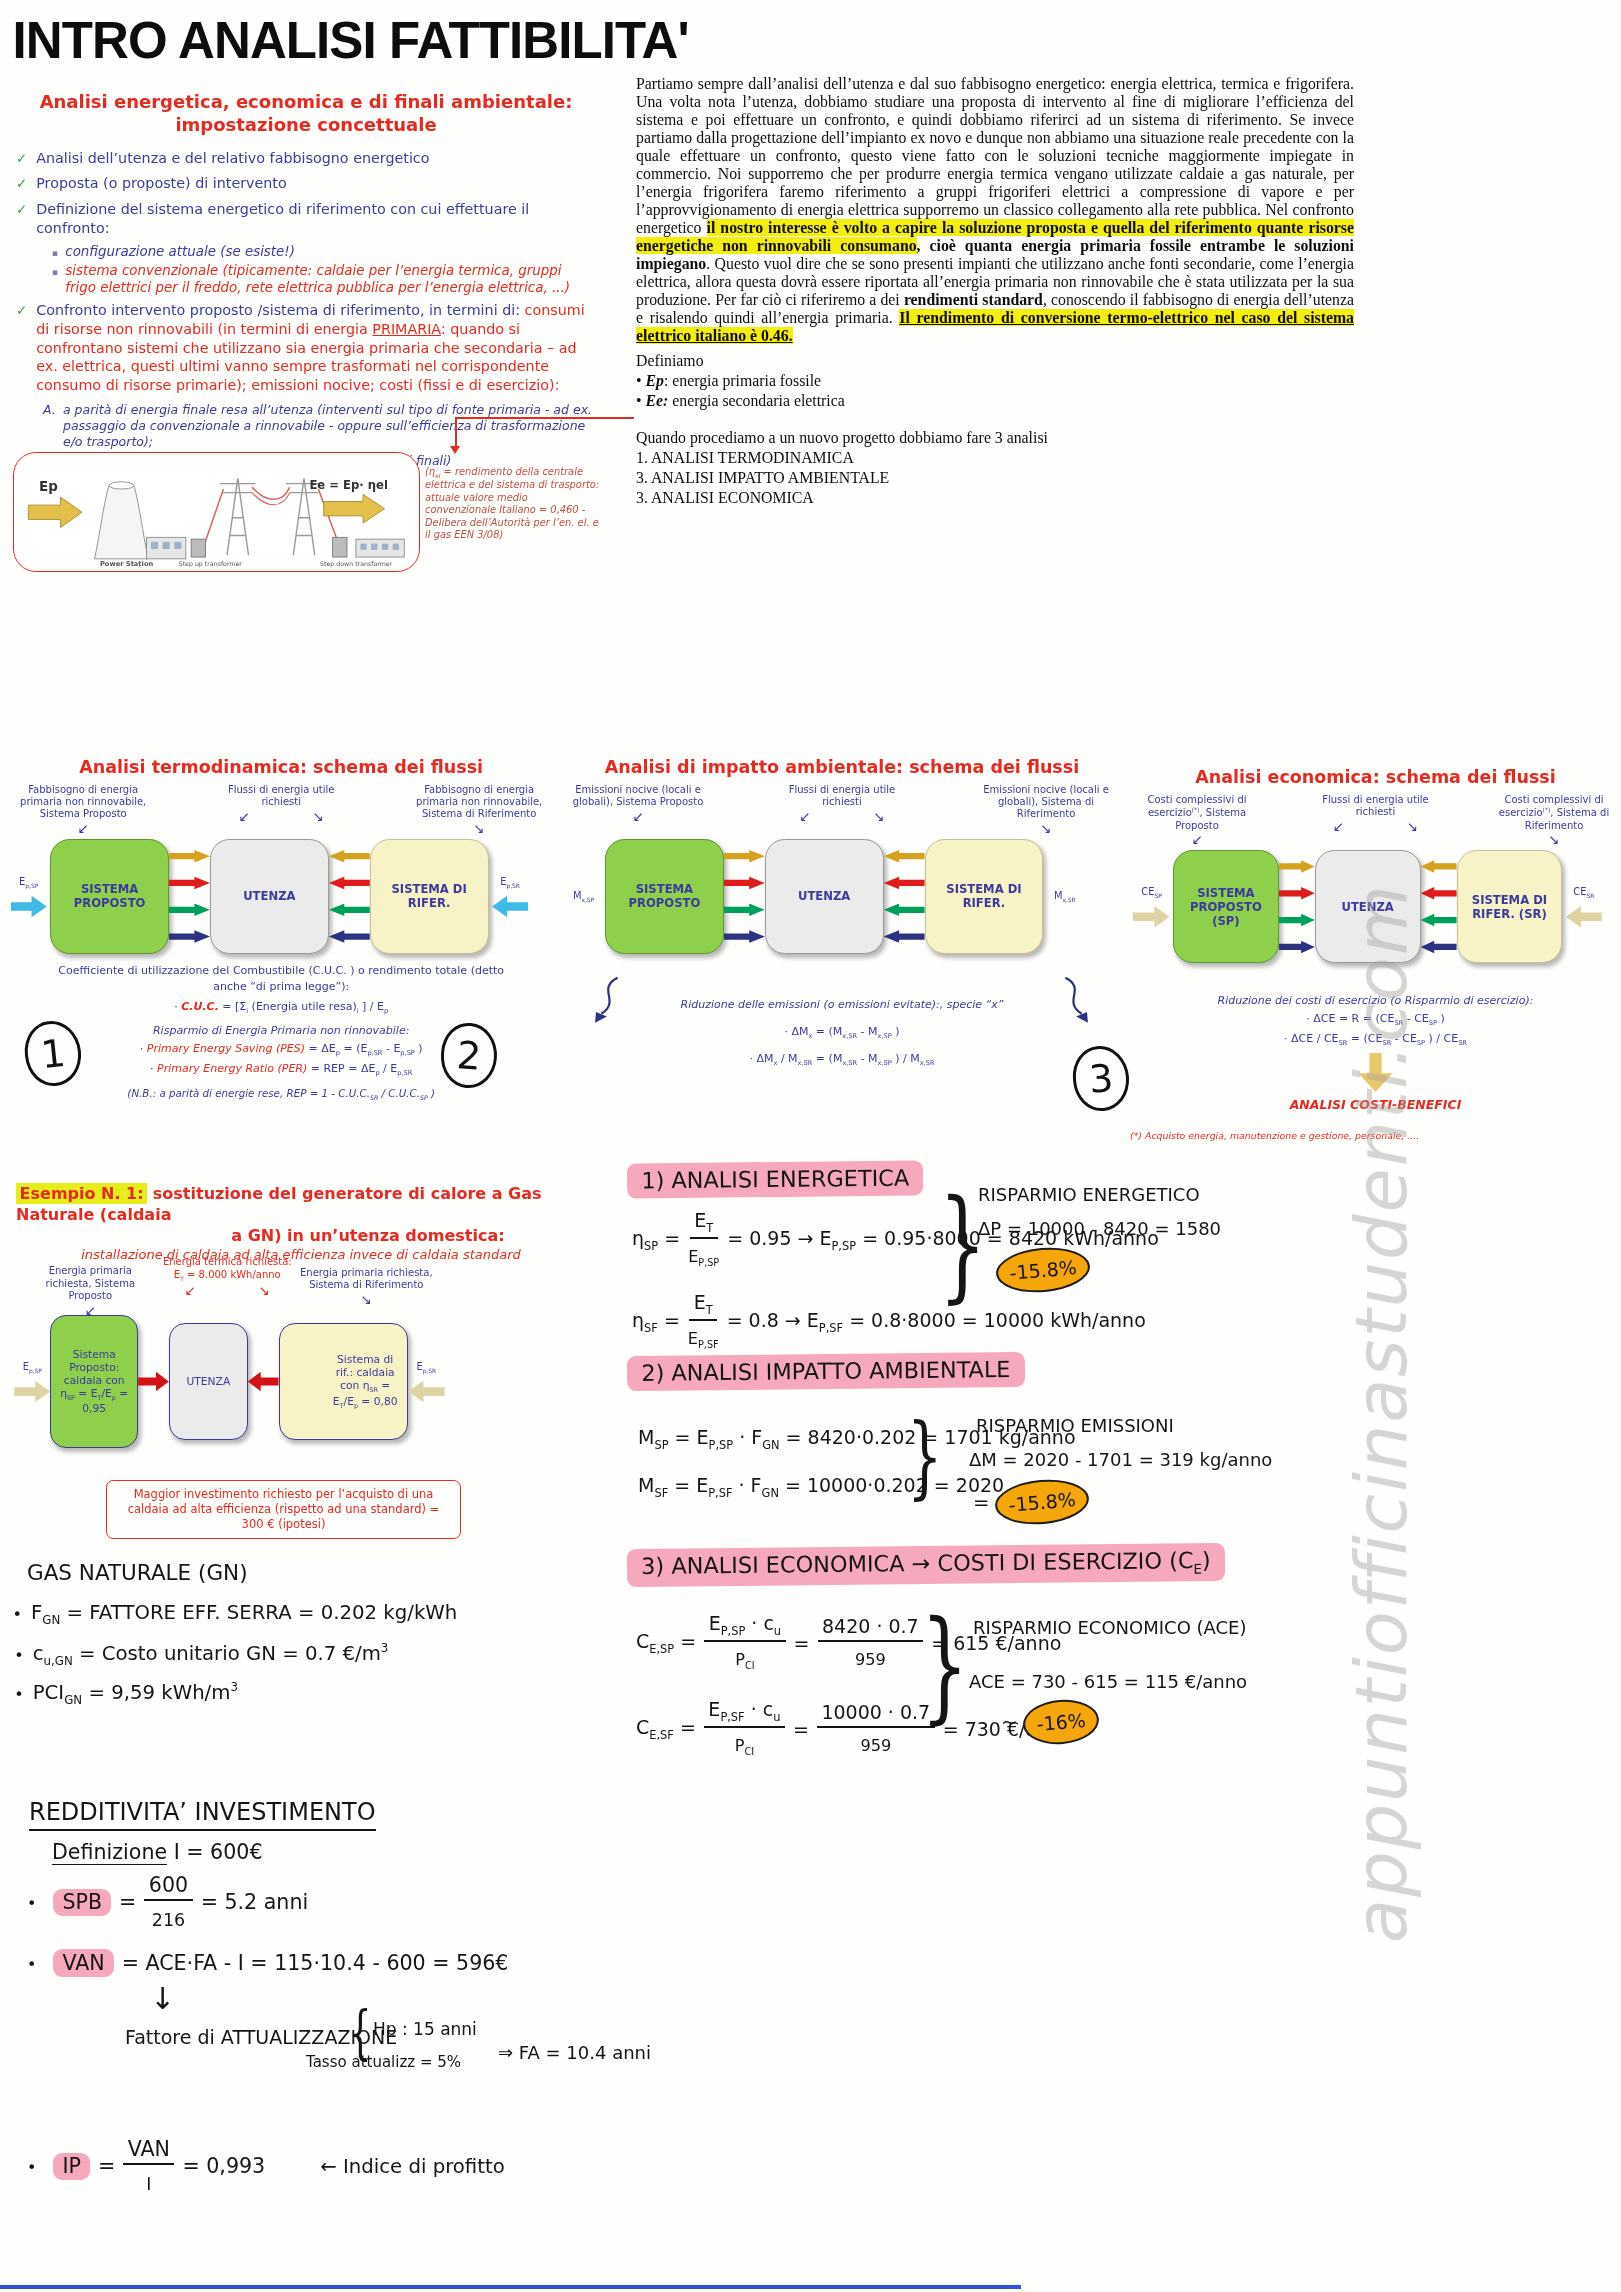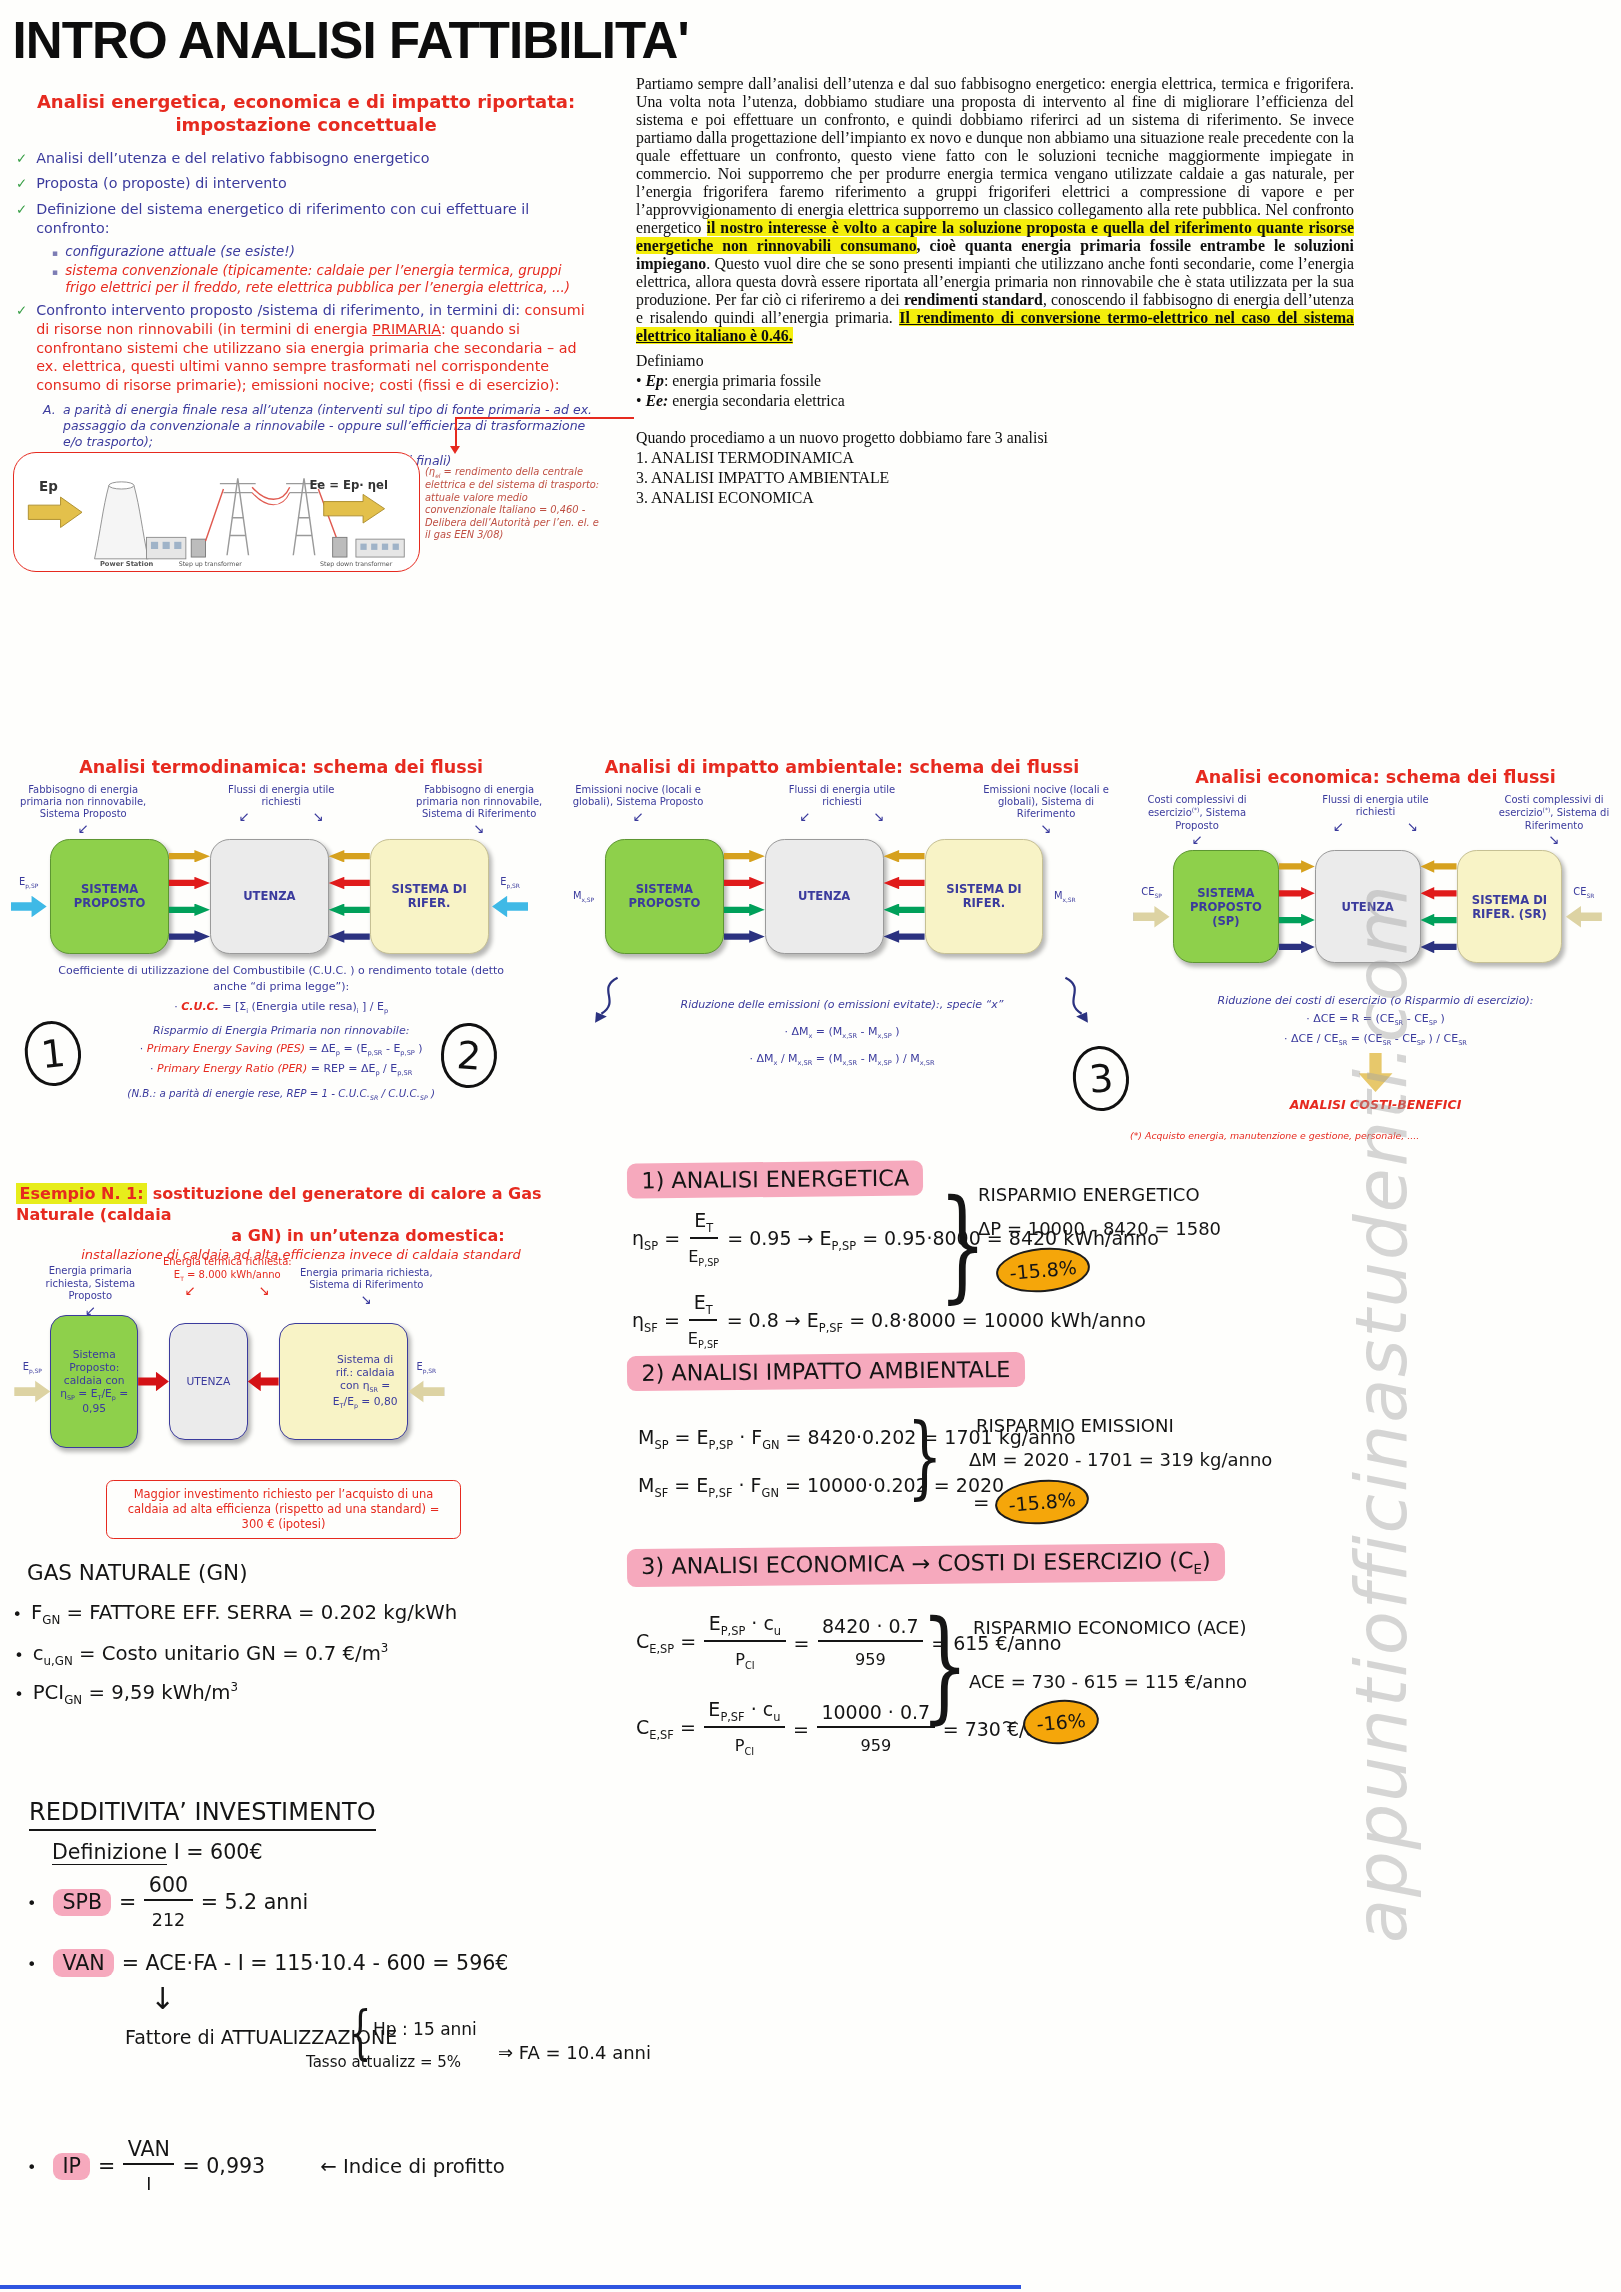--- a/index.html
+++ b/index.html
@@ -139,21 +139,21 @@
 </style>
 </head>
 <body>
 
 <div id="page">
 
   <div class="abs page-title">INTRO ANALISI FATTIBILITA'</div>
 
   <div class="abs intro-col">
     <div class="intro-head">
-      <div>Analisi energetica, economica e di impatto riportata:</div>
+      <div>Analisi energetica, economica e di finali ambientale:</div>
       <div>impostazione concettuale</div>
     </div>
     <div class="chk-list">
       <div class="chk-item">
         <span class="check"></span>
         <span>Analisi dell’utenza e del relativo fabbisogno energetico</span>
       </div>
       <div class="chk-item">
         <span class="check"></span>
         <span>Proposta (o proposte) di intervento</span>
@@ -545,21 +545,21 @@
     </div>
 
   <div class="hw" style="left:29px;top:1798px;font-size:24px;border-bottom:2.2px solid #151515;padding-bottom:2.7px;">REDDITIVITA’ INVESTIMENTO</div>
   <div class="hw" style="left:52px;top:1840px;font-size:20.6px;"><span class="hu">Definizione</span><span> I = 600€</span></div>
   <div class="hw heq" style="left:27px;top:1875px;font-size:20.6px;">
     <span class="hbul"></span>
     <span class="ph" style="padding:1.8px 9px;">SPB</span>
     <span>=</span>
     <span class="hfrac">
         <span class="num">600</span>
-        <span class="den">212</span>
+        <span class="den">216</span>
       </span>
     <span>= 5.2 anni</span>
   </div>
   <div class="hw heq" style="left:27px;top:1949px;font-size:20.6px;">
     <span class="hbul"></span>
     <span class="ph" style="padding:1.8px 9px;">VAN</span>
     <span>= ACE·FA - I  = 115·10.4 - 600 = 596€</span>
   </div>
   <div class="hw darr" style="left:150px;top:1981px;font-size:30px;"></div>
   <div class="hw" style="left:125px;top:2026px;font-size:19px;">Fattore di ATTUALIZZAZIONE</div>

